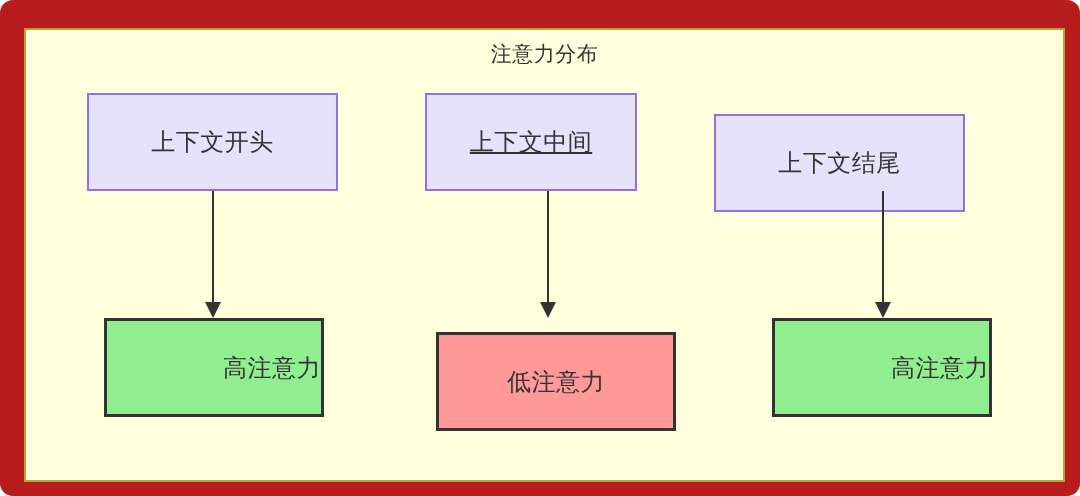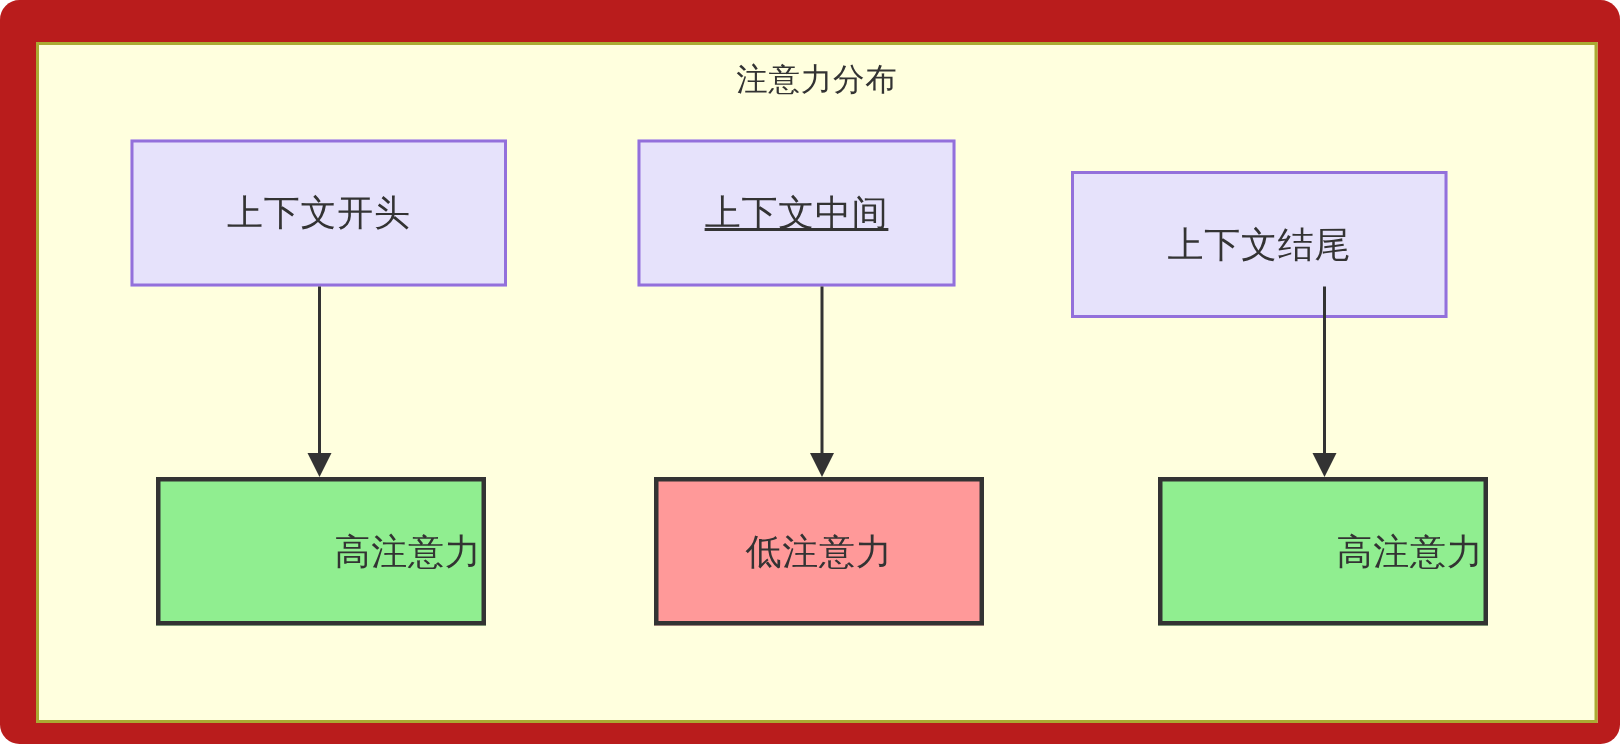--- a/index.html
+++ b/index.html
@@ -102,21 +102,21 @@
   </div>
 
   <div class="node context" style="left:714px; top:93px; width:251px; height:98px;margin-top:21px;">
     <span>上下文结尾</span>
   </div>
 
   <div class="node high" style="left:104px; top:318px; width:220px; height:99px;">
     <span>高注意力</span>
   </div>
 
-  <div class="node low" style="left:436px; top:318px; width:220px; height:99px;">
+  <div class="node low" style="left:436px; top:332px; width:240px; height:99px;">
     <span>低注意力</span>
   </div>
 
   <div class="node high" style="left:772px; top:318px; width:220px; height:99px;">
     <span>高注意力</span>
   </div>
 
   <svg class="edges" viewBox="0 0 1080 496">
     <g>
       <line x1="213" y1="191" x2="213" y2="304" stroke="#333333" stroke-width="2"></line>

